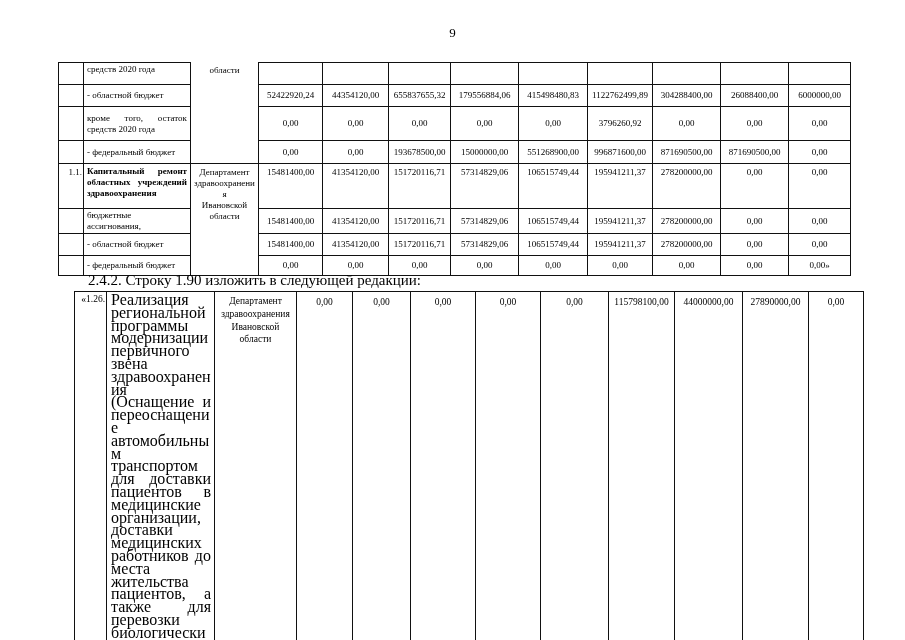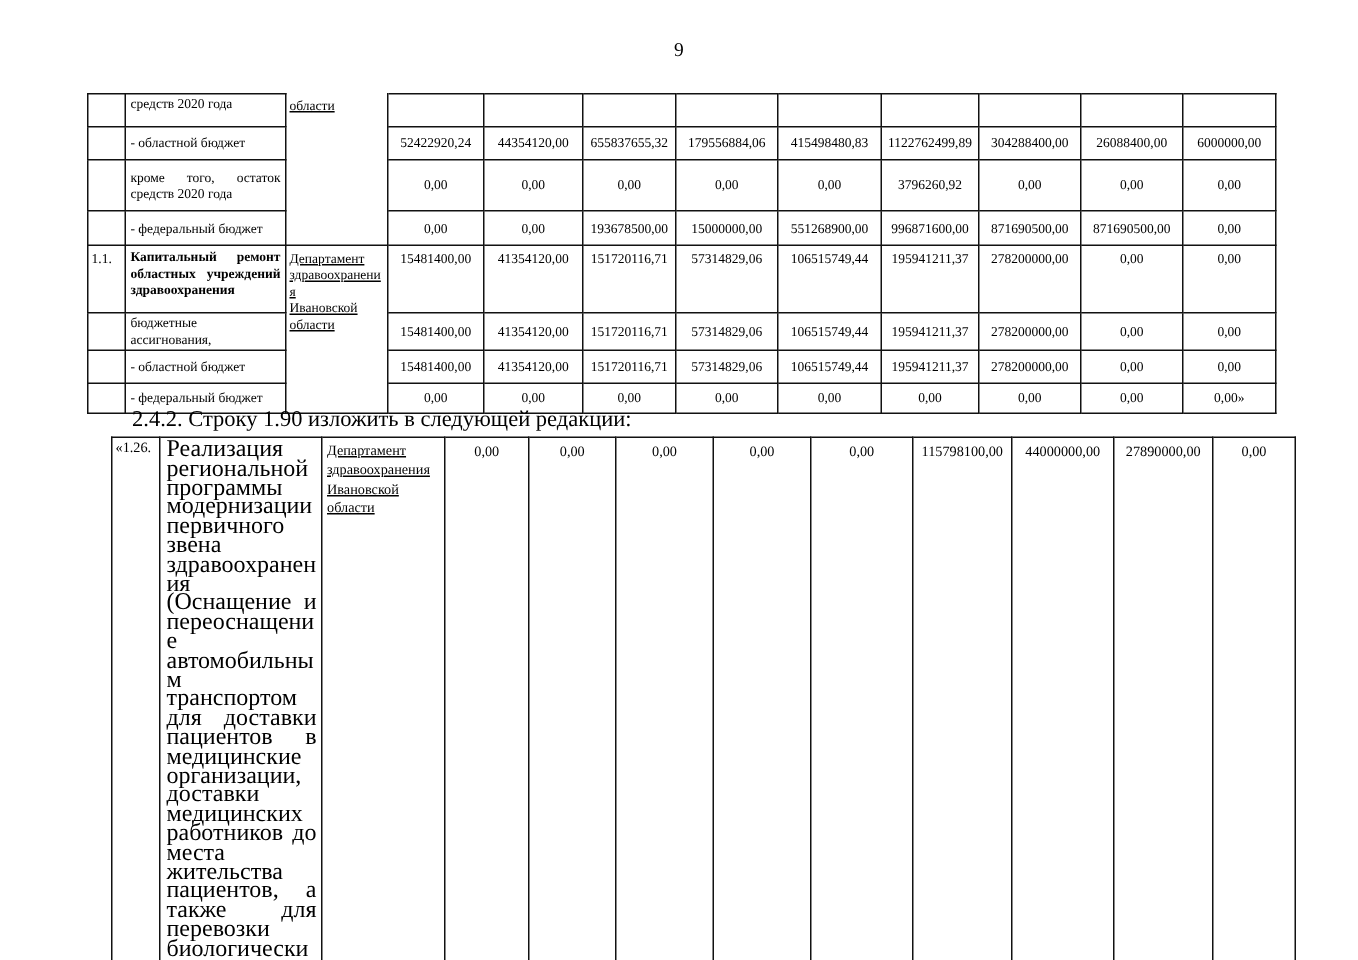--- a/index.html
+++ b/index.html
@@ -22,26 +22,26 @@
   .t2{left:74px;top:291px;width:789px;}
   .t1 tr:nth-child(1){height:22px;}
   .t1 tr:nth-child(2){height:22px;}
   .t1 tr:nth-child(3){height:34px;}
   .t1 tr:nth-child(4){height:23px;}
   .t1 tr:nth-child(5){height:45px;}
   .t1 tr:nth-child(6){height:22px;}
   .t1 tr:nth-child(7){height:22px;}
   .t1 tr:nth-child(8){height:20px;}
   .t2 tr{height:295px;}
-  .no{vertical-align:top;padding:2px 1px 1px 2px;text-align:left;}
+  .no{vertical-align:top;padding:2px 1px 1px 2px;text-align:right;}
   .desc{text-align:left;}
   .just{text-align:justify;}
   .dept{
     vertical-align:top;white-space:pre-line;
-    padding:2px 2px;font-size:9px;line-height:11px;text-align:left;text-decoration:underline;
+    padding:2px 2px;font-size:9px;line-height:11px;text-align:center;
   }
   .notop{border-top:none;}
   .val{text-align:center;font-size:9px;padding:1px 2px;}
   .rtop td{vertical-align:top;padding-top:3px;}
   .t1 .rtop .desc{padding-top:2px;font-weight:bold;}
   .t2 td{vertical-align:top;border-bottom:3px double #111;}
   .t2 .desc{font-size:16px;line-height:12.8px;padding:2px 3px 2px 4px;}
   .t2 .dept{font-size:9.5px;line-height:12.8px;padding:3px 3px;}
   .t2 .val{font-size:9.5px;padding-top:5px;}
   .t2 .no{font-size:9.5px;}

